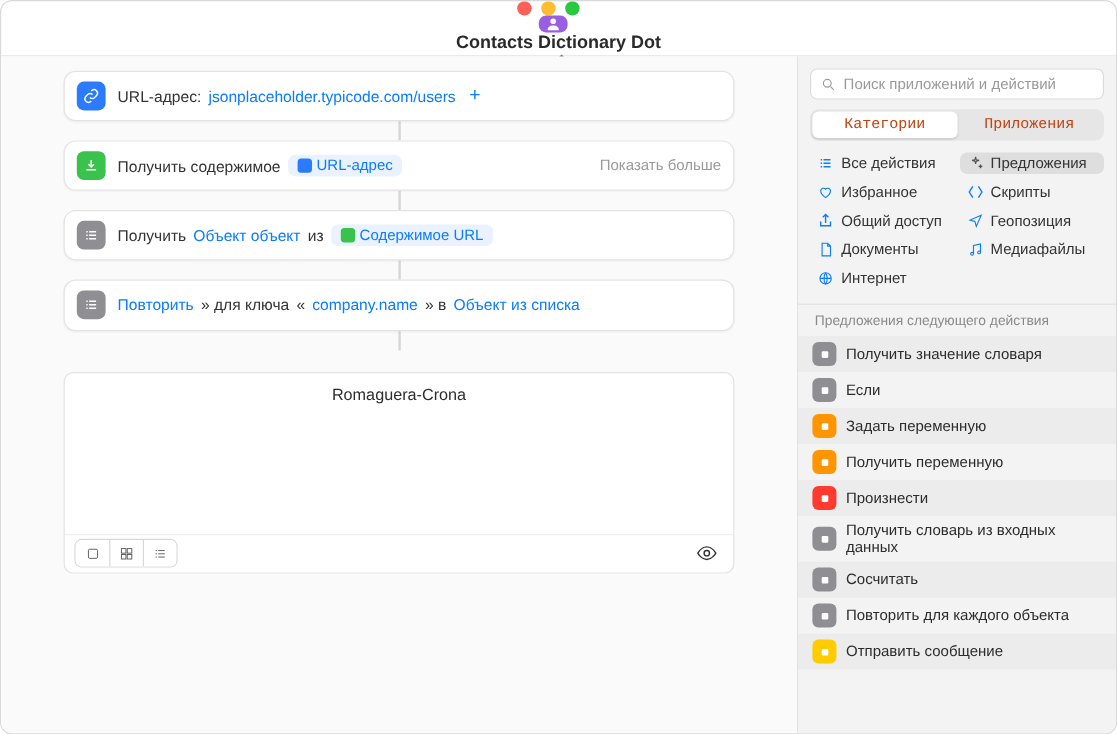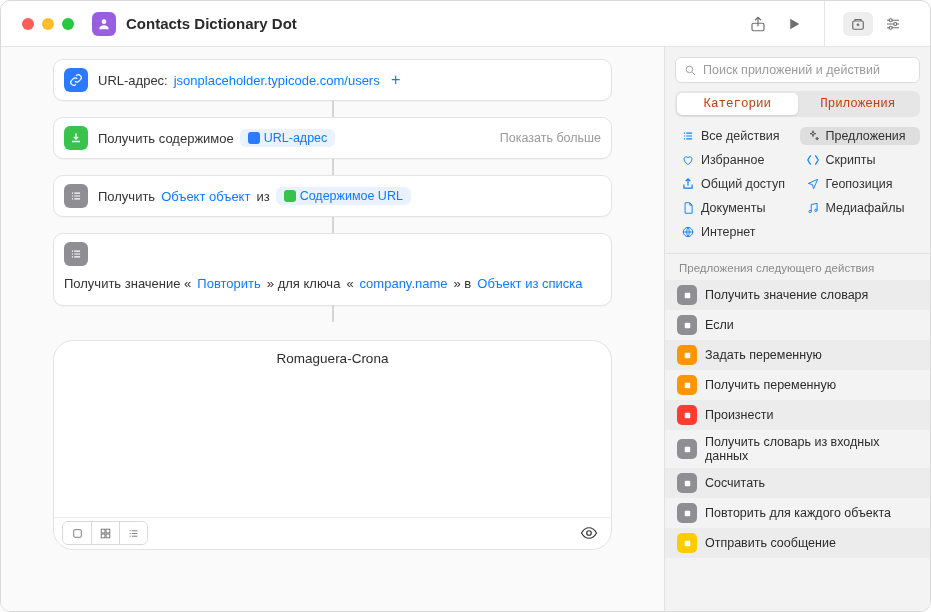--- a/index.html
+++ b/index.html
@@ -1,19 +1,19 @@
 <!DOCTYPE html>
 <html><head>
 <meta charset="utf-8">
 <style>
 * { box-sizing: border-box; margin: 0; padding: 0; font-family: -apple-system, "SF Pro Text", "Helvetica Neue", Arial, sans-serif; }
 body { background: #fff; width: 931px; height: 612px; overflow: hidden; border: 1px solid #d9d9d9; border-radius: 10px; }
 
 
-.titlebar { height: 46px; display: flex; align-items: center; padding: 0 21px; border-bottom: 1px solid #e5e5e5; }
+.titlebar { height: 46px; display: flex; align-items: center; padding: 0 21px; border-bottom: 1px solid #e5e5e5; flex-direction: column; }
 .traffic { display: flex; gap: 8px; margin-right: 18px; }
 .tl { width: 12px; height: 12px; border-radius: 50%; }
 .tl.red { background: #ff5f57; } .tl.yellow { background: #febc2e; } .tl.green { background: #28c840; }
 .app-icon { width: 24px; height: 24px; border-radius: 6px; background: #9a5fe0; display: flex; align-items: center; justify-content: center; margin-right: 10px; }
 .app-icon svg { width: 14px; height: 14px; fill: #fff; }
 .title { font-size: 15px; font-weight: 600; color: #2a2a2a; }
 .title-spacer { flex: 1; }
 .tb-btn { width: 32px; height: 28px; display: flex; align-items: center; justify-content: center; color: #6f6f6f; border-radius: 6px; margin-left: 4px; }
 .tb-btn svg { width: 18px; height: 18px; fill: none; stroke: #6f6f6f; stroke-width: 1.6; }
 .tb-sep { width: 1px; height: 46px; background: #e5e5e5; margin: 0 14px; }
@@ -35,21 +35,21 @@
 .token { color: #0a7cff; }
 .pill-token { background: #eaf2ff; color: #0a7cff; padding: 2px 8px; border-radius: 6px; display: inline-flex; align-items: center; gap: 4px; font-size: 12.5px; }
 .pill-token.green-ic::before { content: ""; width: 12px; height: 12px; border-radius: 3px; background: #39c24c; display: inline-block; }
 .pill-token.link-ic::before { content: ""; width: 12px; height: 12px; border-radius: 3px; background: #2a7bff; display: inline-block; }
 .plus-btn { width: 20px; height: 20px; border-radius: 10px; color: #0a7cff; display: inline-flex; align-items: center; justify-content: center; font-size: 16px; }
 .more-link { color: #9a9a9a; font-size: 12.5px; margin-left: auto; }
 .card.multiline { align-items: flex-start; }
 .card.multiline .body { display: flex; flex-wrap: wrap; gap: 6px; align-items: center; line-height: 1.9; }
 
 
-.output { background: #fff; border: 1px solid #e3e3e3; border-radius: 20px; margin-top: 18px; height: 210px; display: flex; flex-direction: column; justify-content: space-between; }
+.output { background: #fff; border: 1px solid #e3e3e3; border-radius: 8px; margin-top: 18px; height: 168px; display: flex; flex-direction: column; justify-content: space-between; }
 .output .result { flex: 1; display: flex; align-items: flex-start; justify-content: center; padding-top: 10px; font-size: 13.5px; color: #2c2c2c; }
 .output .footer { height: 32px; border-top: 1px solid #eee; display: flex; align-items: center; padding: 0 8px; gap: 6px; }
 .seg { display: flex; border: 1px solid #d8d8d8; border-radius: 6px; overflow: hidden; }
 .seg-btn { width: 28px; height: 22px; display: flex; align-items: center; justify-content: center; background: #fff; }
 .seg-btn + .seg-btn { border-left: 1px solid #d8d8d8; }
 .seg-btn svg { width: 13px; height: 13px; stroke: #555; fill: none; stroke-width: 1.4; }
 .eye { margin-left: auto; width: 28px; height: 22px; display: flex; align-items: center; justify-content: center; }
 .eye svg { width: 18px; height: 18px; stroke: #333; fill: none; stroke-width: 1.6; }
 
 
@@ -163,21 +163,20 @@
     </div>
     <div class="connector"></div>
 
     <div class="card multiline">
       <div class="act-ic ic-gray">
         <svg viewBox="0 0 24 24">
             <path d="M5 7h2M9 7h10M5 12h2M9 12h10M5 17h2M9 17h10" stroke="#fff" stroke-width="2"></path>
           </svg>
       </div>
       <div class="body">
-        <span>Получить значение «</span>
         <span class="token">Повторить</span>
         <span>» для ключа</span>
         <span>«</span>
         <span class="token">company.name</span>
         <span>» в</span>
         <span class="token">Объект из списка</span>
       </div>
     </div>
 
     <div class="connector"></div>

